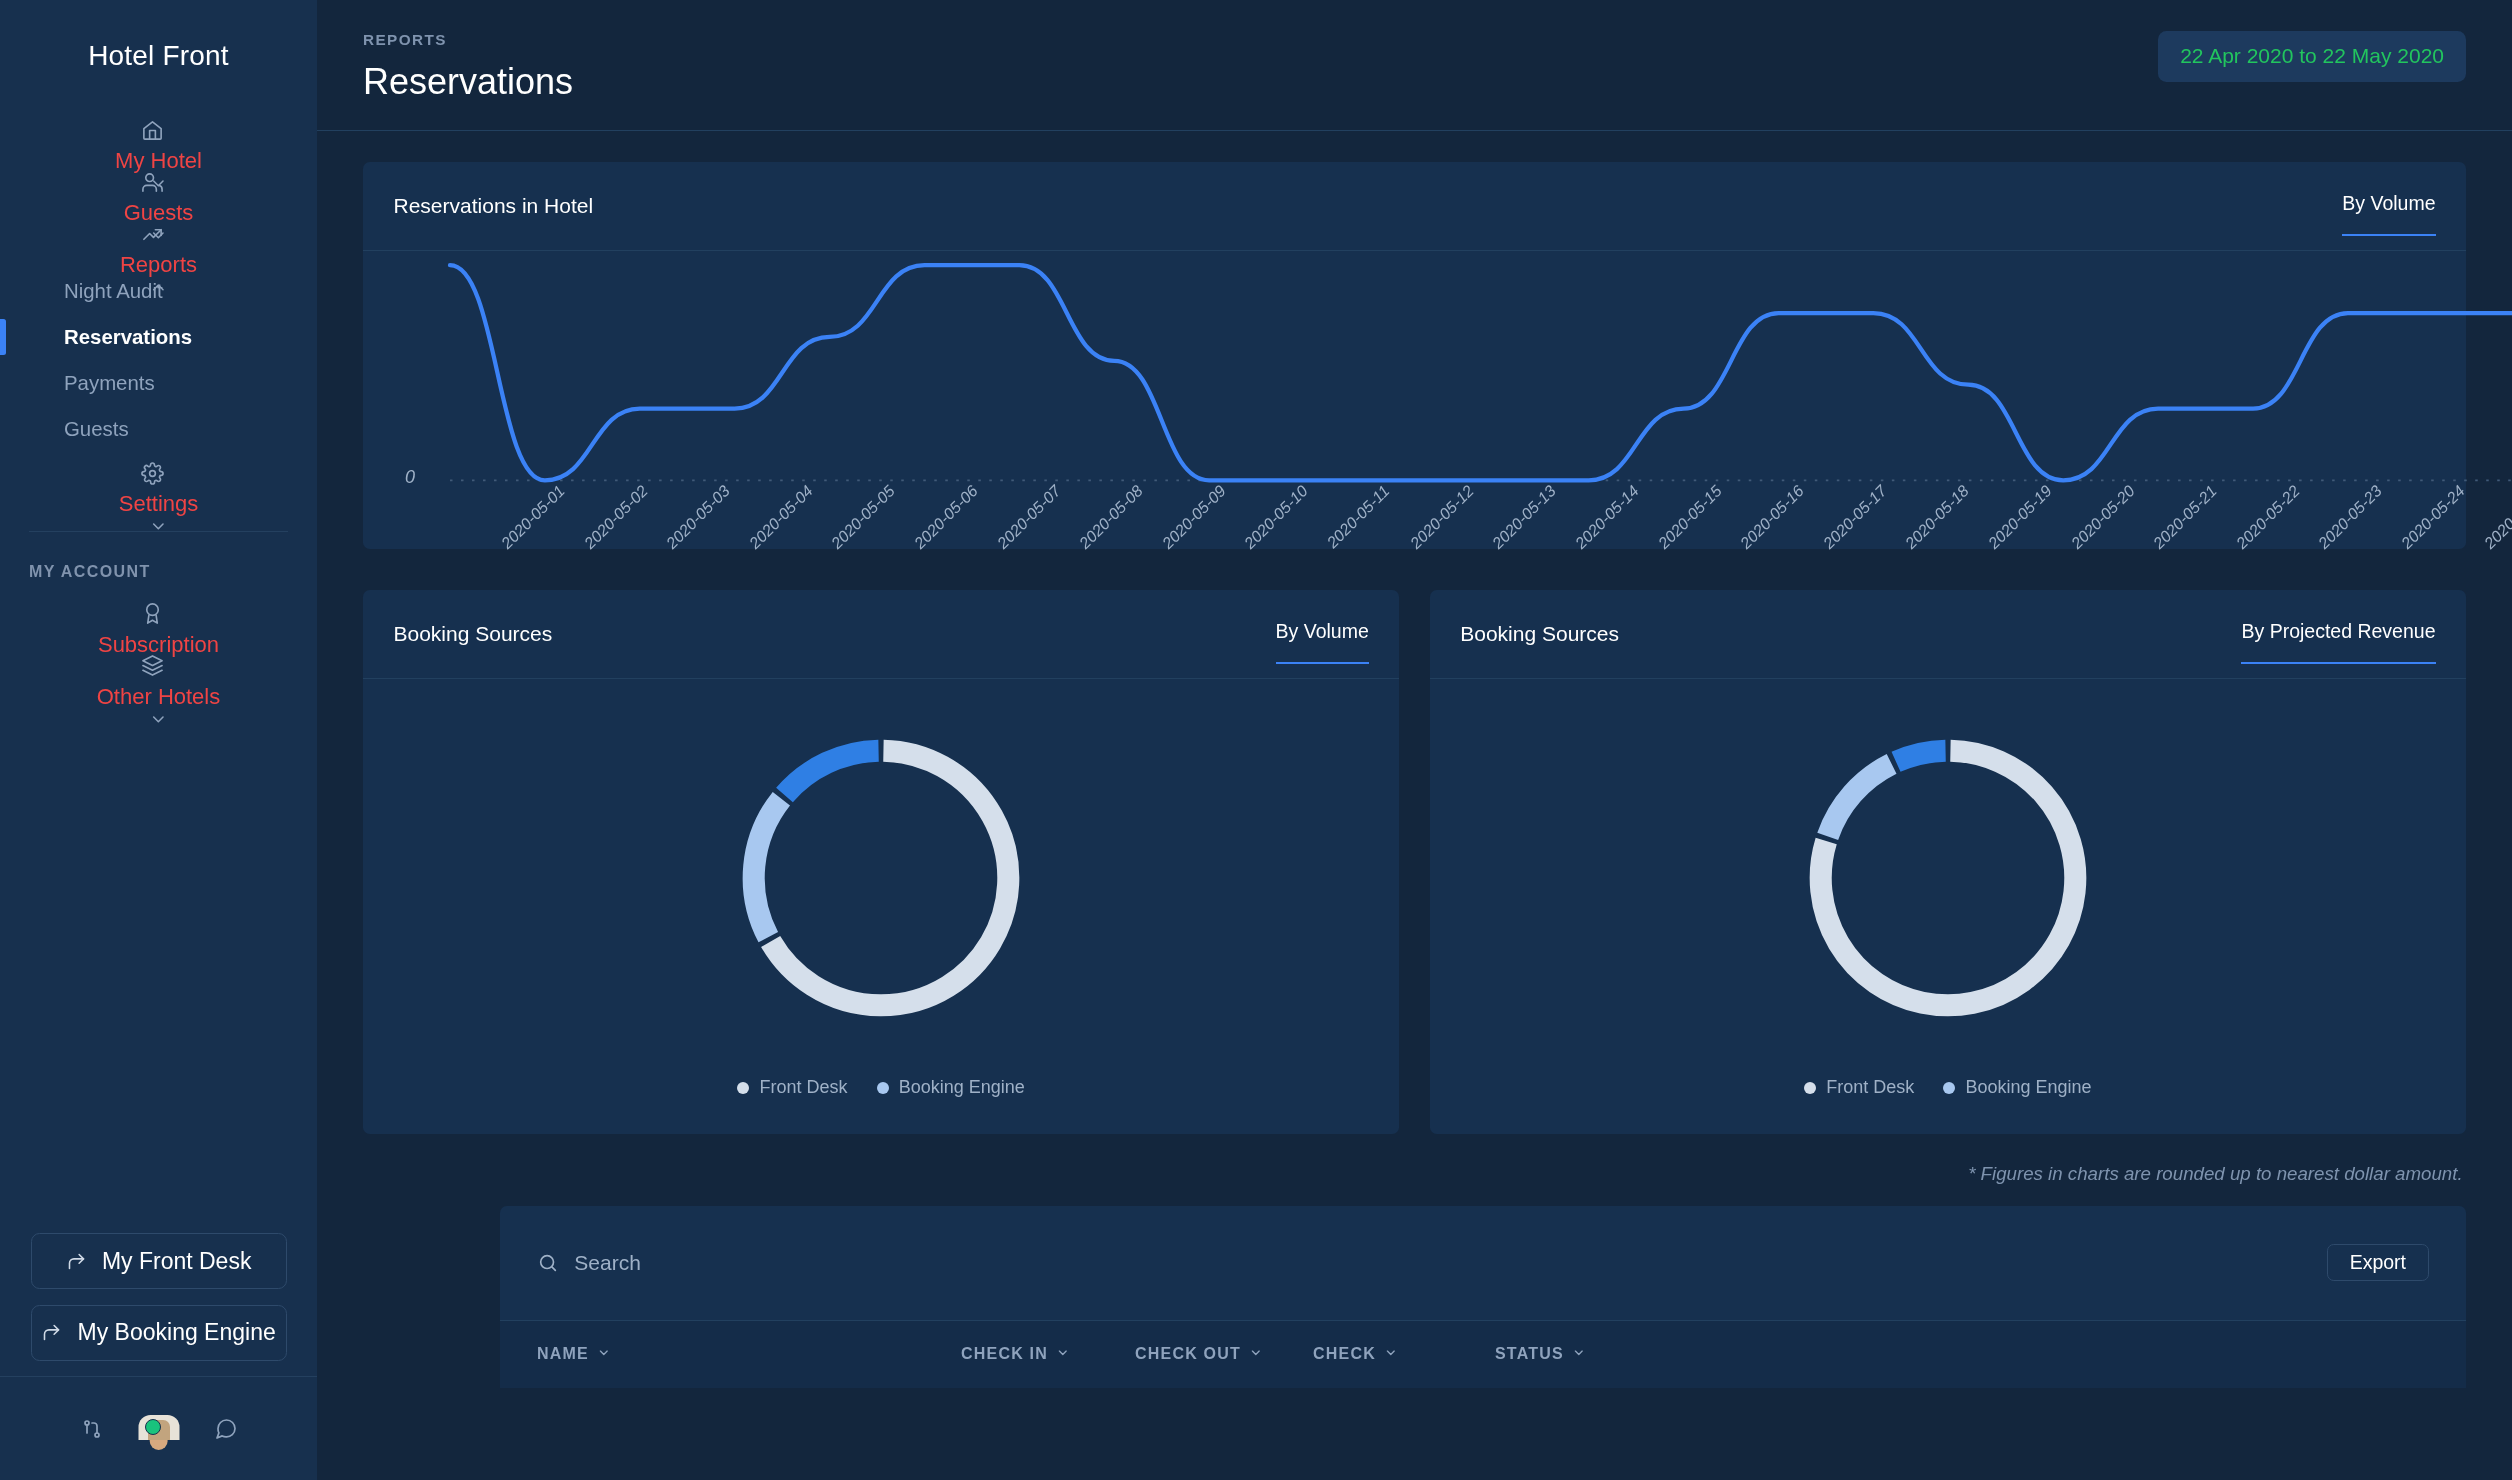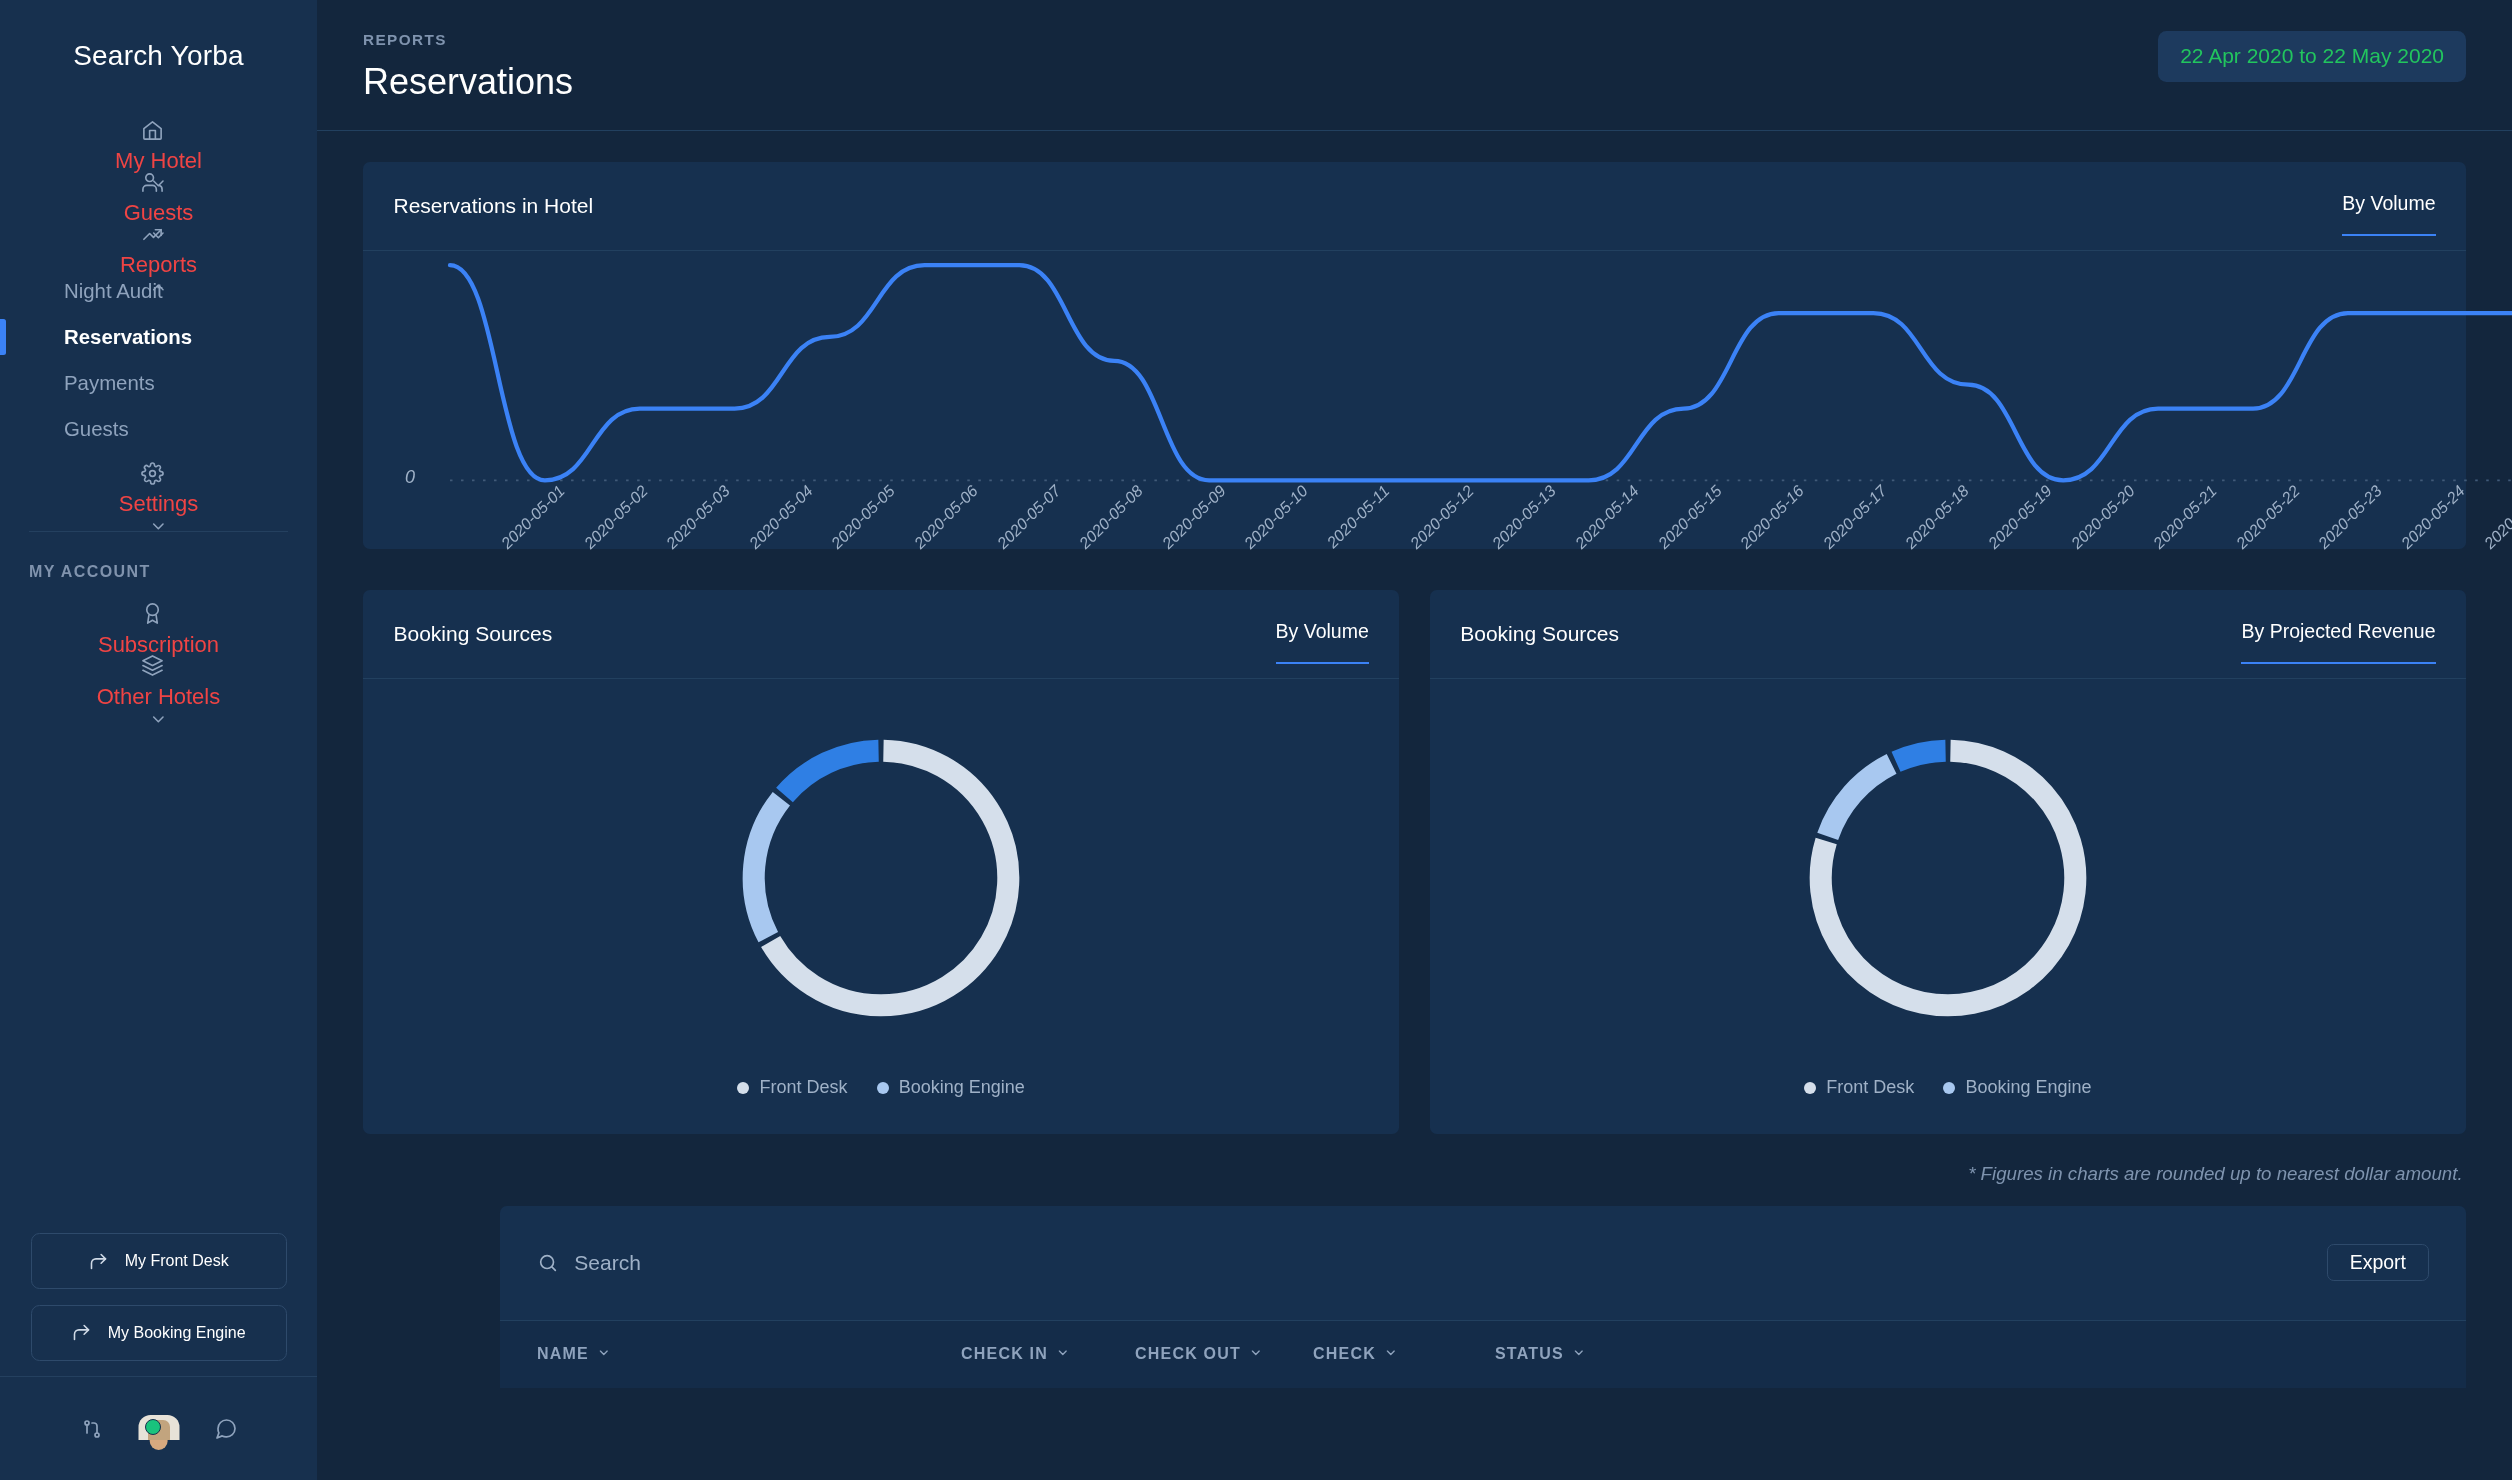--- a/index.html
+++ b/index.html
@@ -47,21 +47,21 @@
   .section-label {
     color: #8093ad; font-size: 16px; letter-spacing: 1.4px;
     padding: 30.5px 29px 15.3px 29px; font-weight: 600;
   }
   .sidebar-spacer { flex: 1; }
   .side-btn {
     margin: 0 30.5px 15.3px 30.5px; height: 56px;
     border: 0.8px solid #2c4straight; border: 0.8px solid #2e4straight;
     border: 0.8px solid #2e4a6b; border-radius: 8.5px;
     display: flex; align-items: center; justify-content: center; gap: 15.3px;
-    color: #ffffff; font-size: 16px; cursor: pointer;
+    color: #ffffff; font-size: 23px; cursor: pointer;
   }
   .side-btn .ico { display:flex; align-items:center; color:#cfd9e6;}
   .sidebar-foot {
     border-top: 0.8px solid #24405f;
     height: 105px; display: flex; align-items: center; justify-content: center;
     gap: 54px; position: relative;
   }
   .foot-icon { color: #8fa3bd; cursor: pointer; display:flex; }
   .avatar {
     width: 53px; height: 53px; border-radius: 50%;
@@ -162,21 +162,21 @@
   .th {
     color: #8fa3bd; font-size: 16px; letter-spacing: 1.2px; font-weight: 600;
     display: flex; align-items: center; gap: 8.5px; cursor: pointer;
   }
 </style>
 </head>
 <body>
 
 <aside class="sidebar">
 
-  <div class="brand">Search Yorba</div>
+  <div class="brand">Hotel Front</div>
 
   <nav class="nav">
 
     <div class="nav-item">
       <span class="ico">
         <svg width="23" height="23" viewBox="0 0 24 24" fill="none" stroke="currentColor" stroke-width="1.7" stroke-linecap="round" stroke-linejoin="round">
             <path d="M3 10l9-7 9 7v10a1 1 0 0 1-1 1H4a1 1 0 0 1-1-1z"></path>
             <path d="M9 21V12h6v9"></path>
           </svg>
       </span>

